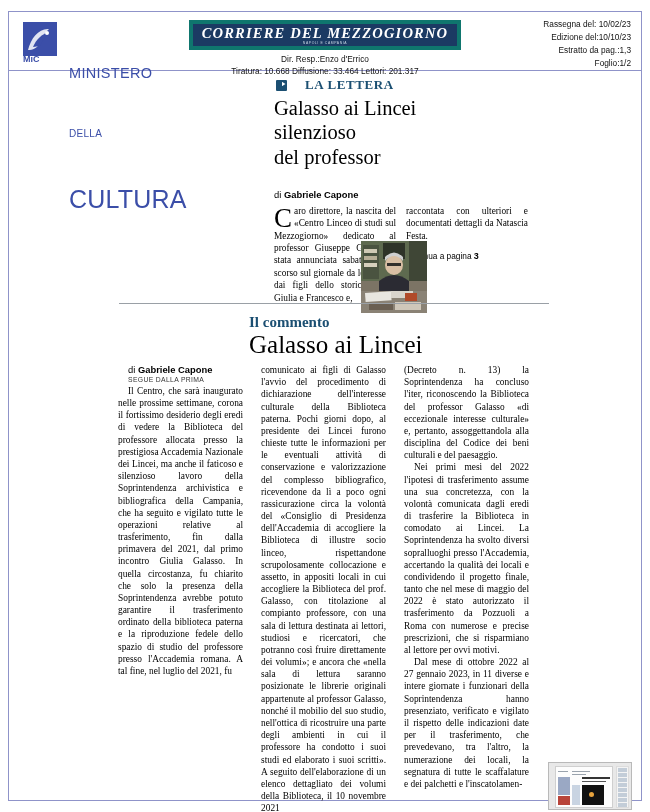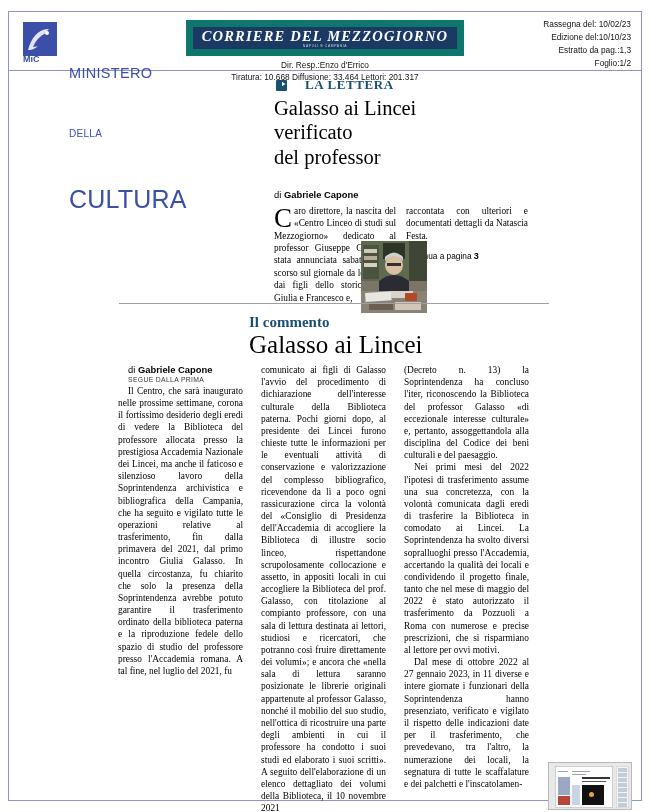--- a/index.html
+++ b/index.html
@@ -49,21 +49,21 @@
   .mic-words .w3{font-size:25px;font-weight:400;letter-spacing:.2px;}
 
   .masthead-wrap{
     position:absolute;left:0;top:0;width:632px;height:57px;
     text-align:center;
   }
   .masthead{
     display:inline-block;margin-top:8px;
     background:#1b3a63;
     padding:2px 9px 1px 9px;
-    border:7px solid #0f766e;
+    border:4px solid #0f766e;
   }
   .masthead .mh-title{
     font-family:"Liberation Serif", serif;
     font-style:italic;font-weight:bold;
     color:#ffffff;font-size:14.5px;
     letter-spacing:1.2px;
     line-height:1.05;
     white-space:nowrap;
   }
   .masthead .mh-sub{
@@ -269,21 +269,21 @@
 
   <div class="clip">
 
     <div class="kicker">
       <span class="kicker-icon"></span>
       <span class="kicker-text">LA LETTERA</span>
     </div>
 
     <div class="headline">
       <div>Galasso ai Lincei</div>
-      <div>verificato</div>
+      <div>silenzioso</div>
       <div>del professor</div>
     </div>
 
     <div class="letter-byline">
       <span>di </span><b>Gabriele Capone</b>
     </div>
 
     <div class="letter-col-a">
       <span class="dropcap">C</span><span>aro direttore, la nascita del «Centro Linceo di studi sul Mezzogiorno» dedicato al professor Giuseppe Galasso è stata annunciata sabato ultimo scorso sul giornale da lei diretto, dai figli dello storico Luigi, Giulia e Francesco e,</span>
     </div>

